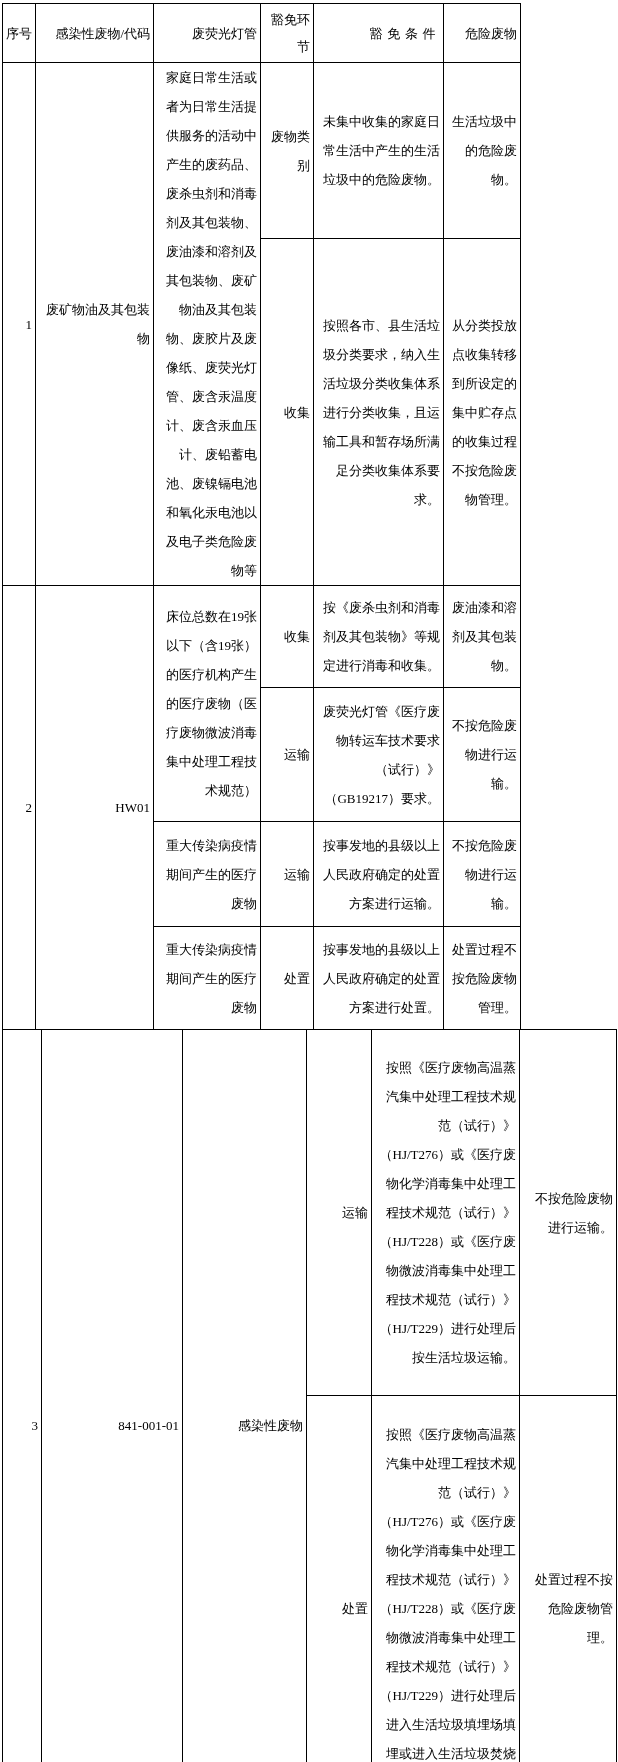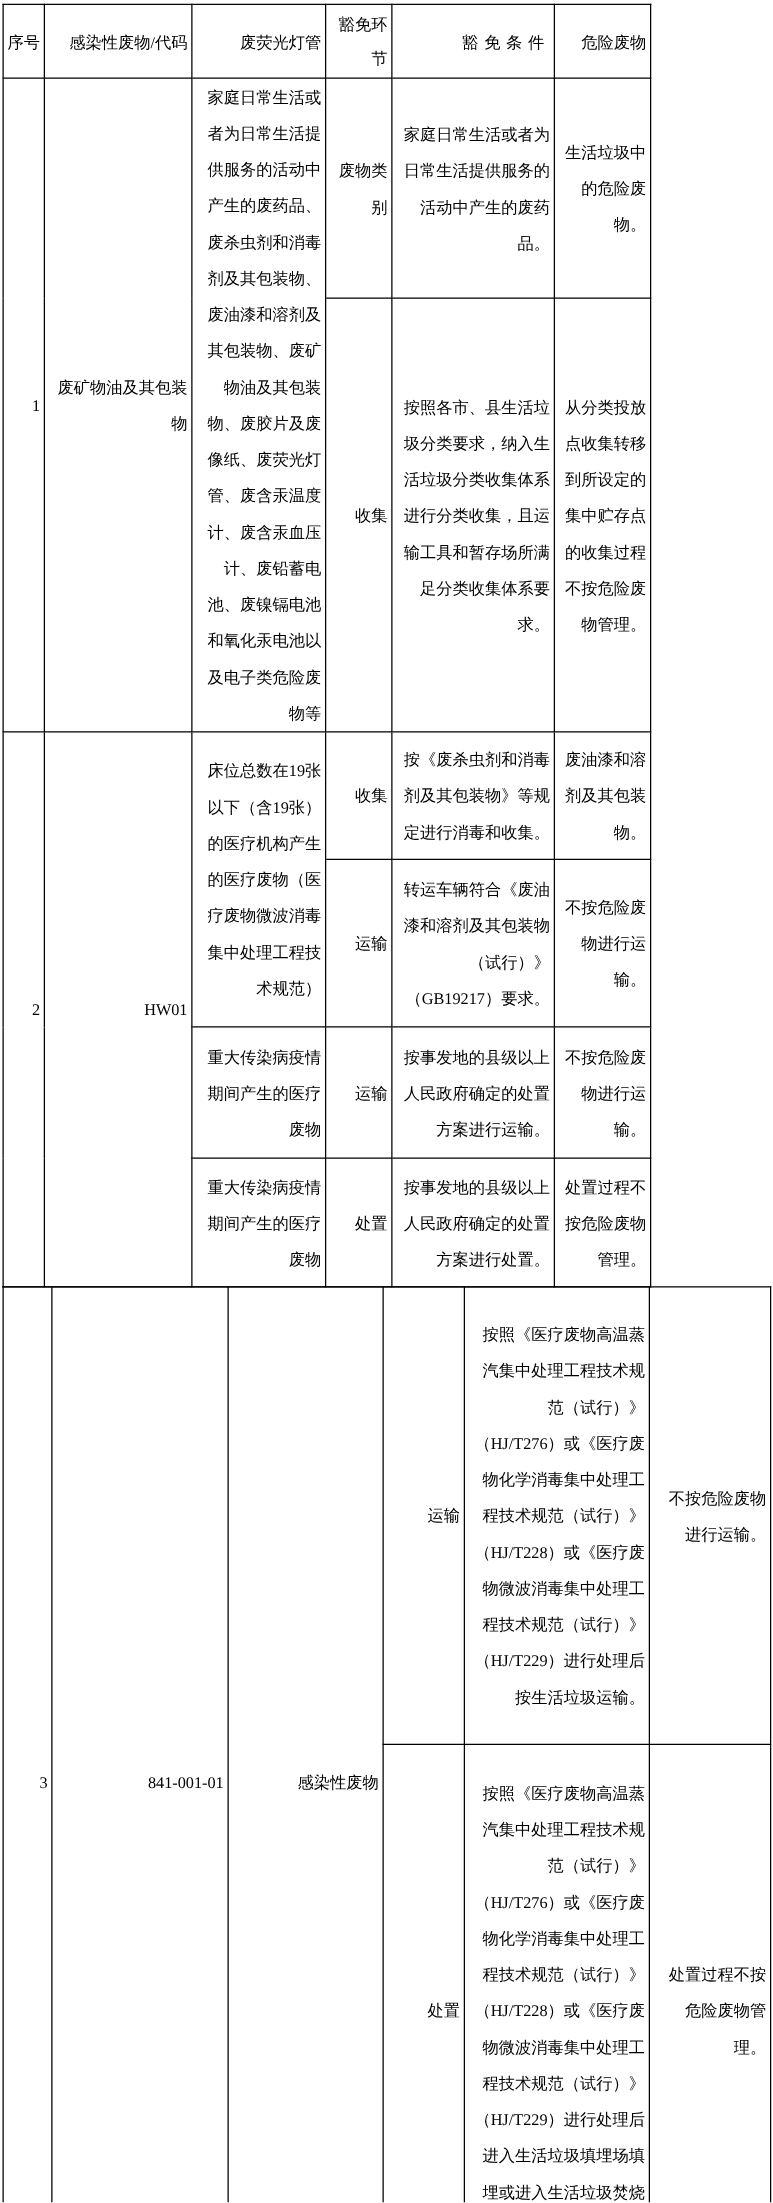--- a/index.html
+++ b/index.html
@@ -46,40 +46,40 @@
         <th>豁免环节</th>
         <th class="ls">豁免条件</th>
         <th>危险废物</th>
       </tr>
 
       <tr style="height:155px">
         <td rowspan="2">1</td>
         <td rowspan="2">废矿物油及其包装物</td>
         <td rowspan="2">家庭日常生活或者为日常生活提供服务的活动中产生的废药品、废杀虫剂和消毒剂及其包装物、废油漆和溶剂及其包装物、废矿物油及其包装物、废胶片及废像纸、废荧光灯管、废含汞温度计、废含汞血压计、废铅蓄电池、废镍镉电池和氧化汞电池以及电子类危险废物等</td>
         <td>废物类别</td>
-        <td>家庭日常生活或者为日常生活提供服务的活动中产生的废药品。</td>
+        <td>未集中收集的家庭日常生活中产生的生活垃圾中的危险废物。</td>
         <td>生活垃圾中的危险废物。</td>
       </tr>
       <tr style="height:305px">
         <td>收集</td>
         <td>按照各市、县生活垃圾分类要求，纳入生活垃圾分类收集体系进行分类收集，且运输工具和暂存场所满足分类收集体系要求。</td>
         <td>从分类投放点收集转移到所设定的集中贮存点的收集过程不按危险废物管理。</td>
       </tr>
 
       <tr style="height:102px">
         <td rowspan="4">2</td>
         <td rowspan="4">HW01</td>
         <td rowspan="2">床位总数在19张以下（含19张）的医疗机构产生的医疗废物（医疗废物微波消毒集中处理工程技术规范）</td>
         <td>收集</td>
         <td>按《废杀虫剂和消毒剂及其包装物》等规定进行消毒和收集。</td>
         <td>废油漆和溶剂及其包装物。</td>
       </tr>
       <tr style="height:134px">
         <td>运输</td>
-        <td>转运车辆符合《废油漆和溶剂及其包装物（试行）》（GB19217）要求。</td>
+        <td>废荧光灯管《医疗废物转运车技术要求（试行）》（GB19217）要求。</td>
         <td>不按危险废物进行运输。</td>
       </tr>
       <tr style="height:105px">
         <td>重大传染病疫情期间产生的医疗废物</td>
         <td>运输</td>
         <td>按事发地的县级以上人民政府确定的处置方案进行运输。</td>
         <td>不按危险废物进行运输。</td>
       </tr>
       <tr style="height:103px">
         <td>重大传染病疫情期间产生的医疗废物</td>

